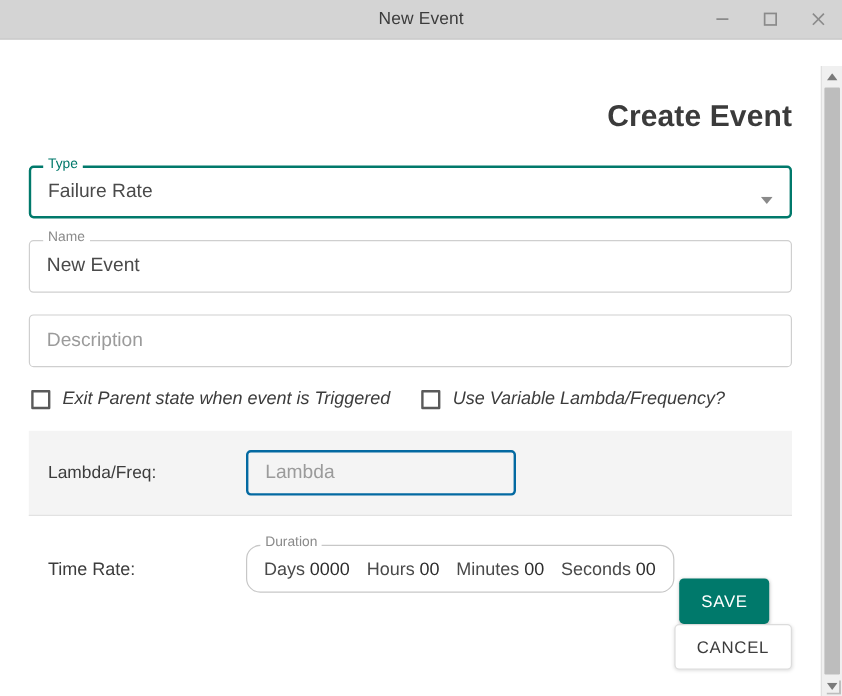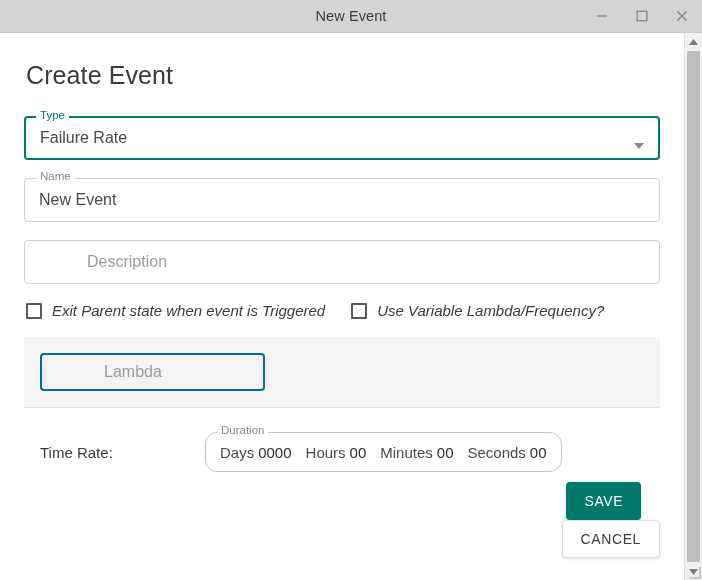--- a/index.html
+++ b/index.html
@@ -13,20 +13,21 @@
   }
 
   .window {
     position: relative;
     width: 702px;
     height: 580px;
     background: #ffffff;
     display: flex;
     flex-direction: column;
     overflow: hidden;
+    gap: 22px;
   }
 
   
   .titlebar {
     height: 32px;
     min-height: 32px;
     background: #d4d4d4;
     display: flex;
     align-items: center;
     position: relative;
@@ -70,23 +71,24 @@
     flex: 1;
     padding: 28px 24px 0 24px;
     box-sizing: border-box;
     position: relative;
     overflow: hidden;
   }
 
   .page-title {
     font-size: 25px;
     color: #3b3b3b;
-    font-weight: 400;
+    font-weight: 700;
     margin: 0 0 26px 2px;
     letter-spacing: 0.1px;
+    text-align: right;
   }
 
   
   .field {
     position: relative;
     height: 44px;
     border: 1px solid #cfcfcf;
     border-radius: 4px;
     box-sizing: border-box;
     display: flex;
@@ -113,21 +115,20 @@
     color: #00796b;
     left: 10px;
   }
   .field-value {
     font-size: 16px;
     color: #4a4a4a;
   }
   .field-placeholder {
     font-size: 16px;
     color: #9b9b9b;
-    margin-left: 48px;
   }
   .chevron {
     margin-left: auto;
     width: 10px;
     height: 6px;
   }
 
   
   .checkbox-row {
     display: flex;
@@ -363,20 +364,21 @@
           <span class="checkbox-box"></span>
           <span class="checkbox-label">Exit Parent state when event is Triggered</span>
         </div>
         <div class="checkbox-item">
           <span class="checkbox-box"></span>
           <span class="checkbox-label">Use Variable Lambda/Frequency?</span>
         </div>
       </div>
 
       <div class="lambda-panel">
+        <span class="lambda-label">Lambda/Freq:</span>
         <div class="lambda-input">
           <span class="field-placeholder">Lambda</span>
         </div>
       </div>
 
       <div class="timerate-row">
         <span class="timerate-label">Time Rate:</span>
         <div class="duration-box">
           <span class="duration-legend">Duration</span>
           <span class="dur-seg">

